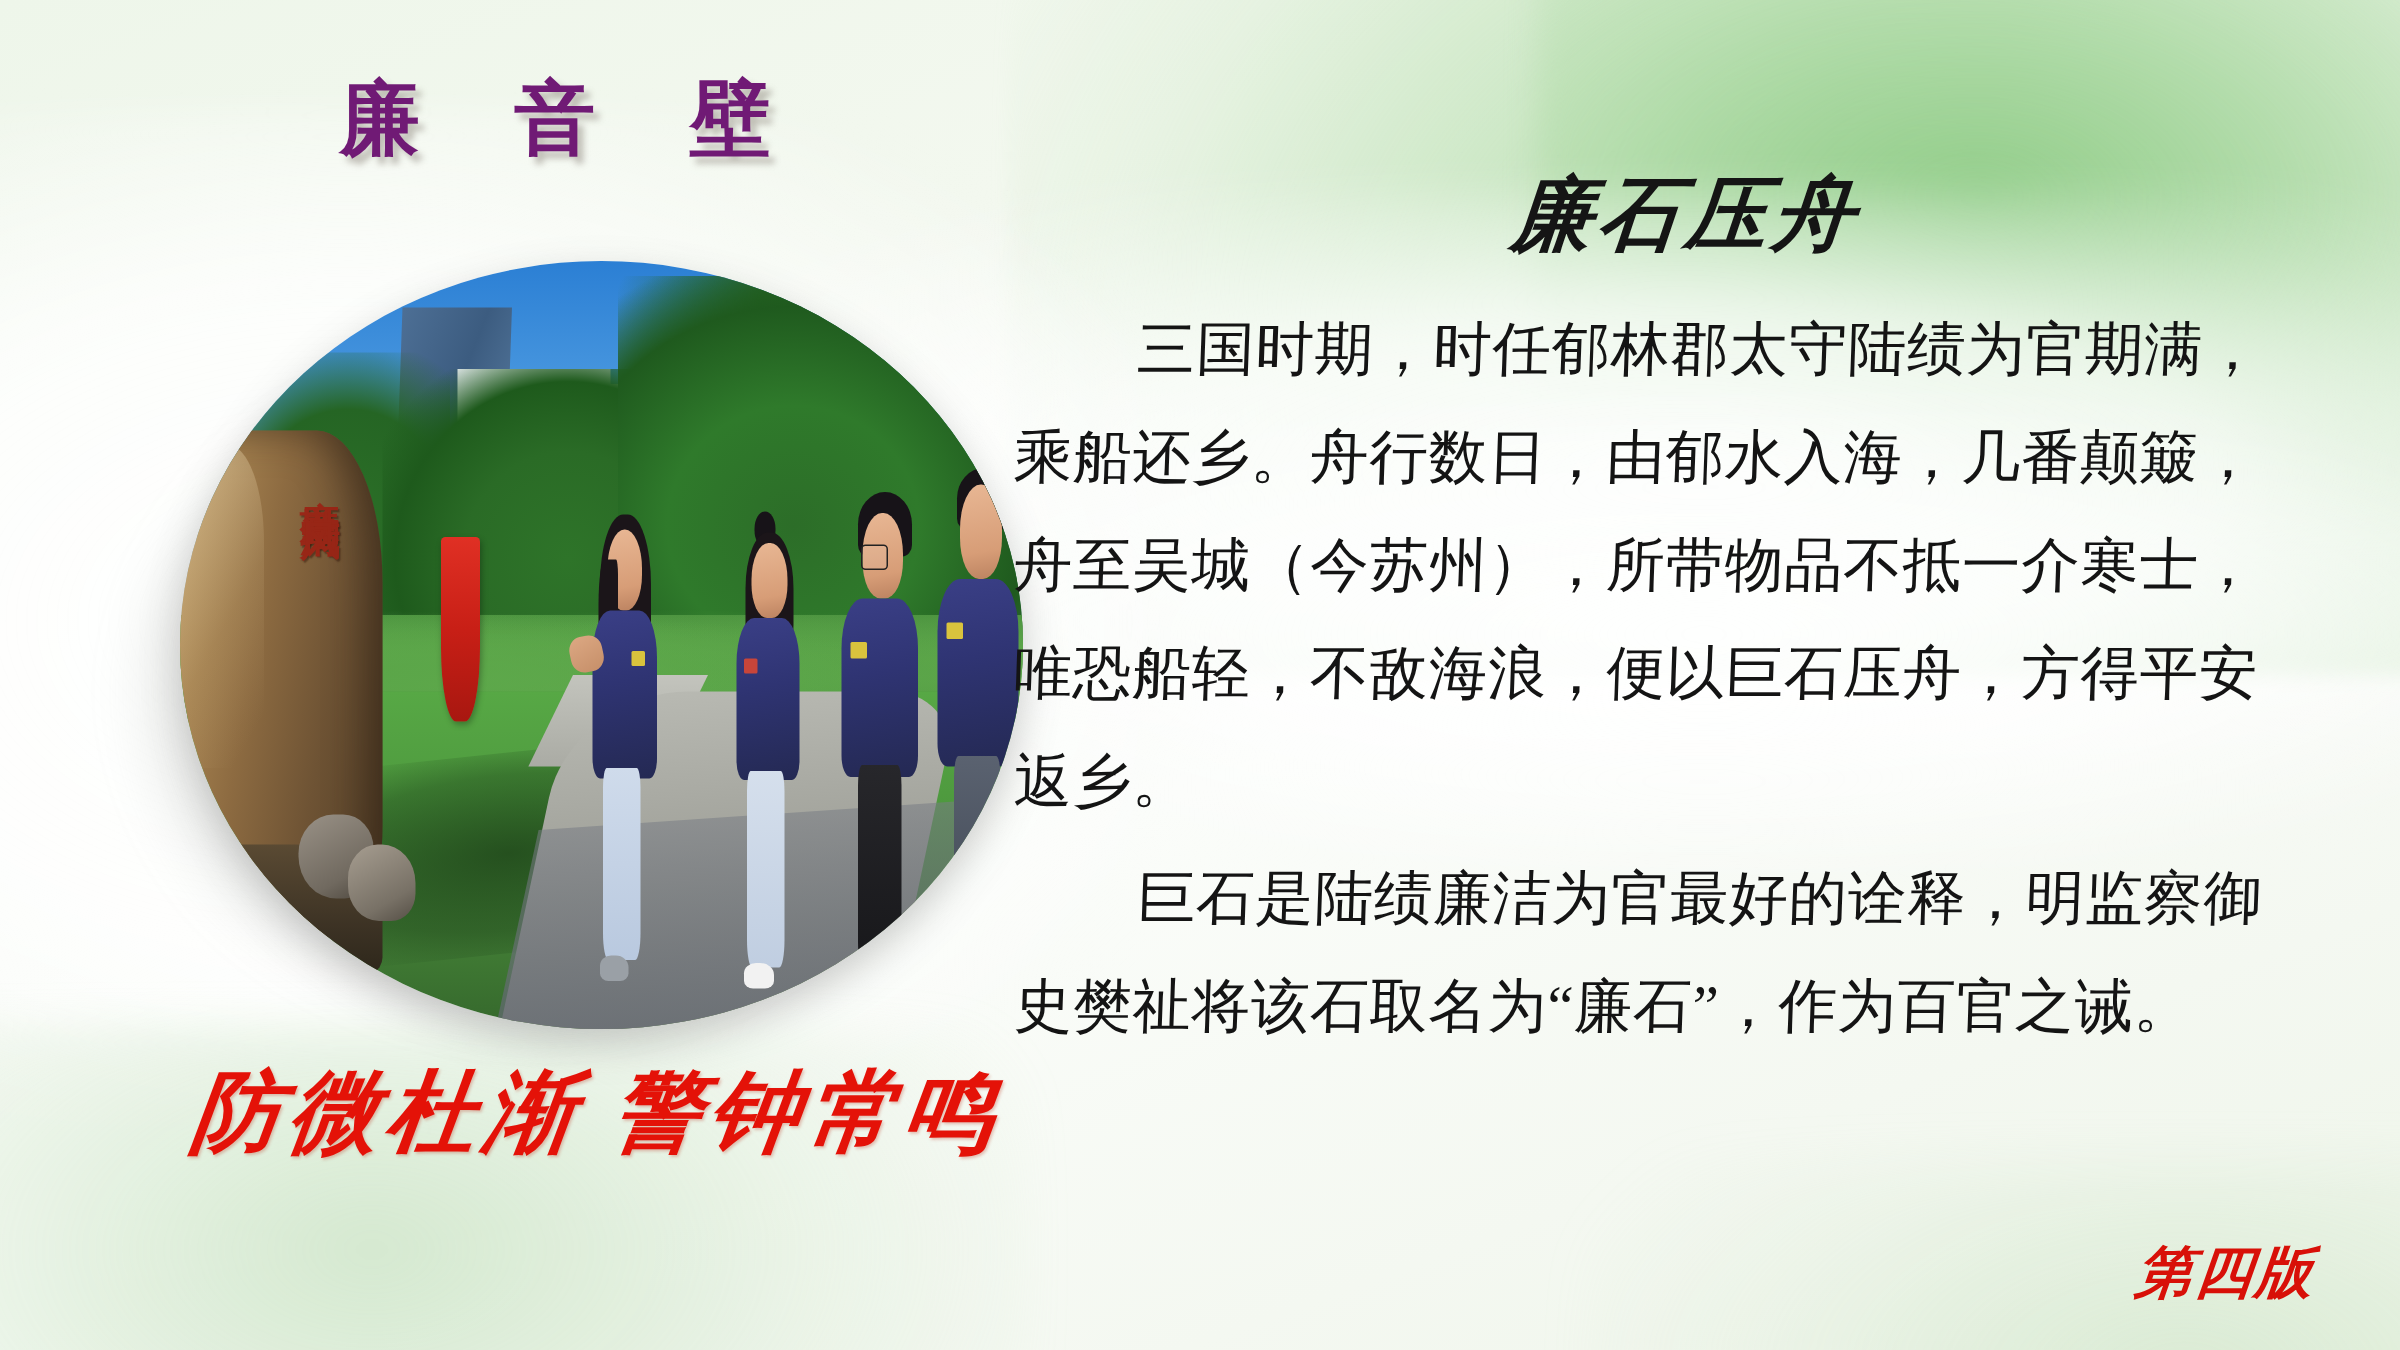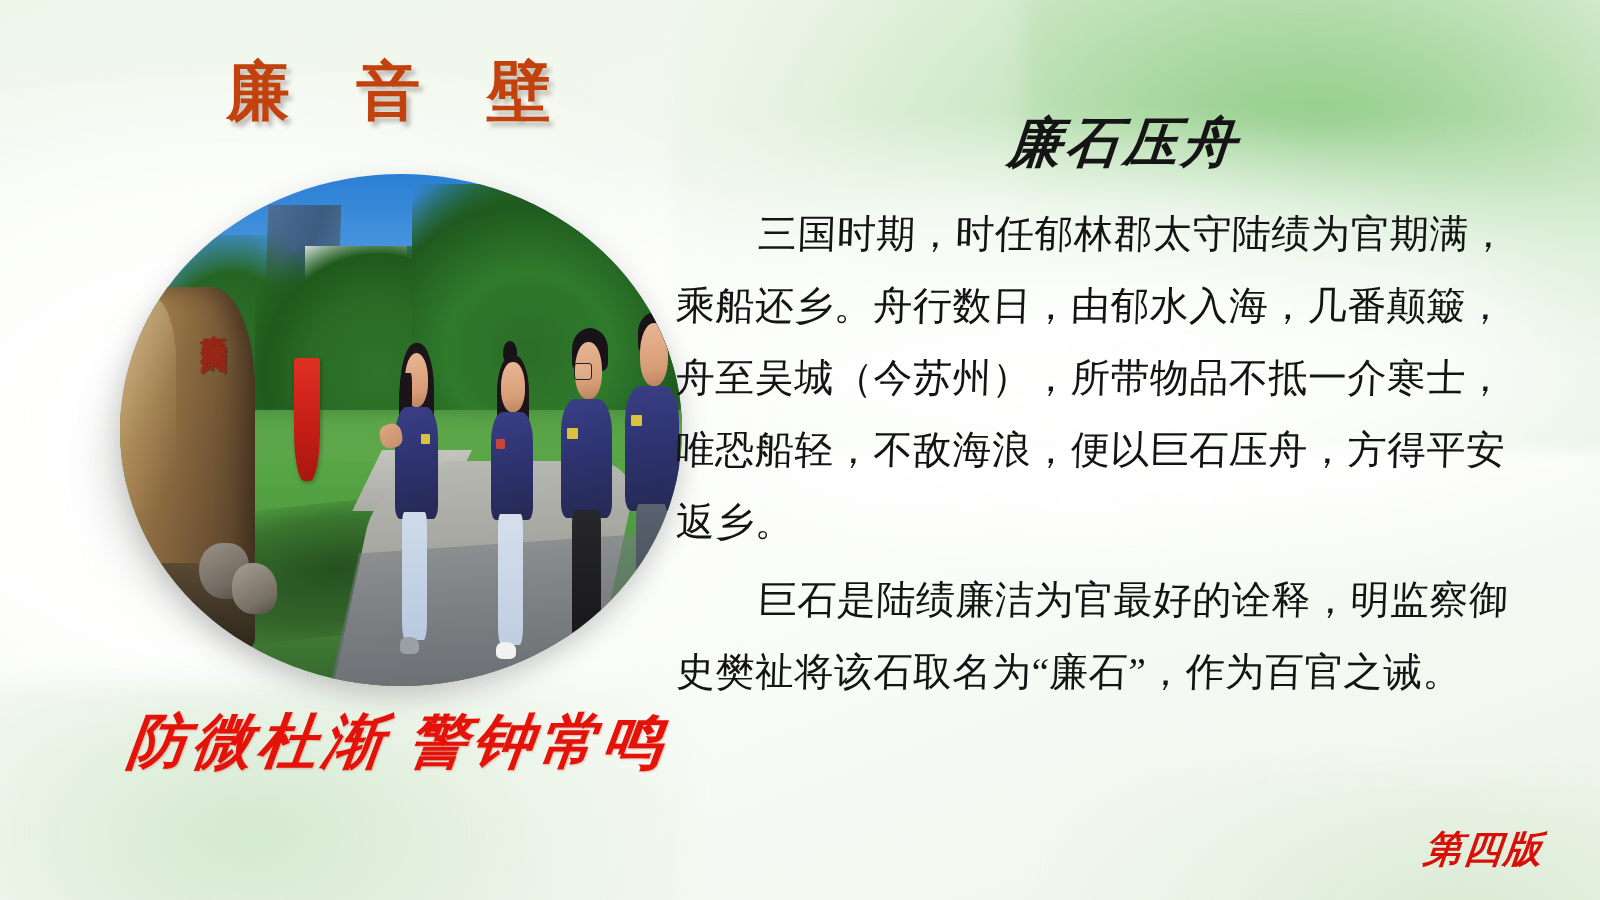--- a/index.html
+++ b/index.html
@@ -86,27 +86,27 @@
     width: 50%;
     height: 40%;
     background: radial-gradient(ellipse at 50% 40%, rgba(186,219,178,0.40) 0%, rgba(210,231,204,0.18) 50%, rgba(255,255,255,0) 78%);
     filter: blur(16px);
   }
 
   
   .main-title {
     position: absolute;
     left: 226px;
-    top: 48px;
+    top: 36px;
     font-family: "DejaVu Sans", "Liberation Sans", sans-serif;
     font-weight: 700;
-    font-size: 64px;
+    font-size: 54px;
     line-height: 86px;
     letter-spacing: 22px;
-    color: #c2410c;
+    color: #701a75;
     text-shadow: 4px 5px 4px rgba(120,110,100,0.42);
     white-space: nowrap;
   }
 
   
   .photo-shadow {
     position: absolute;
     left: 86px;
     top: 236px;
     width: 540px;

